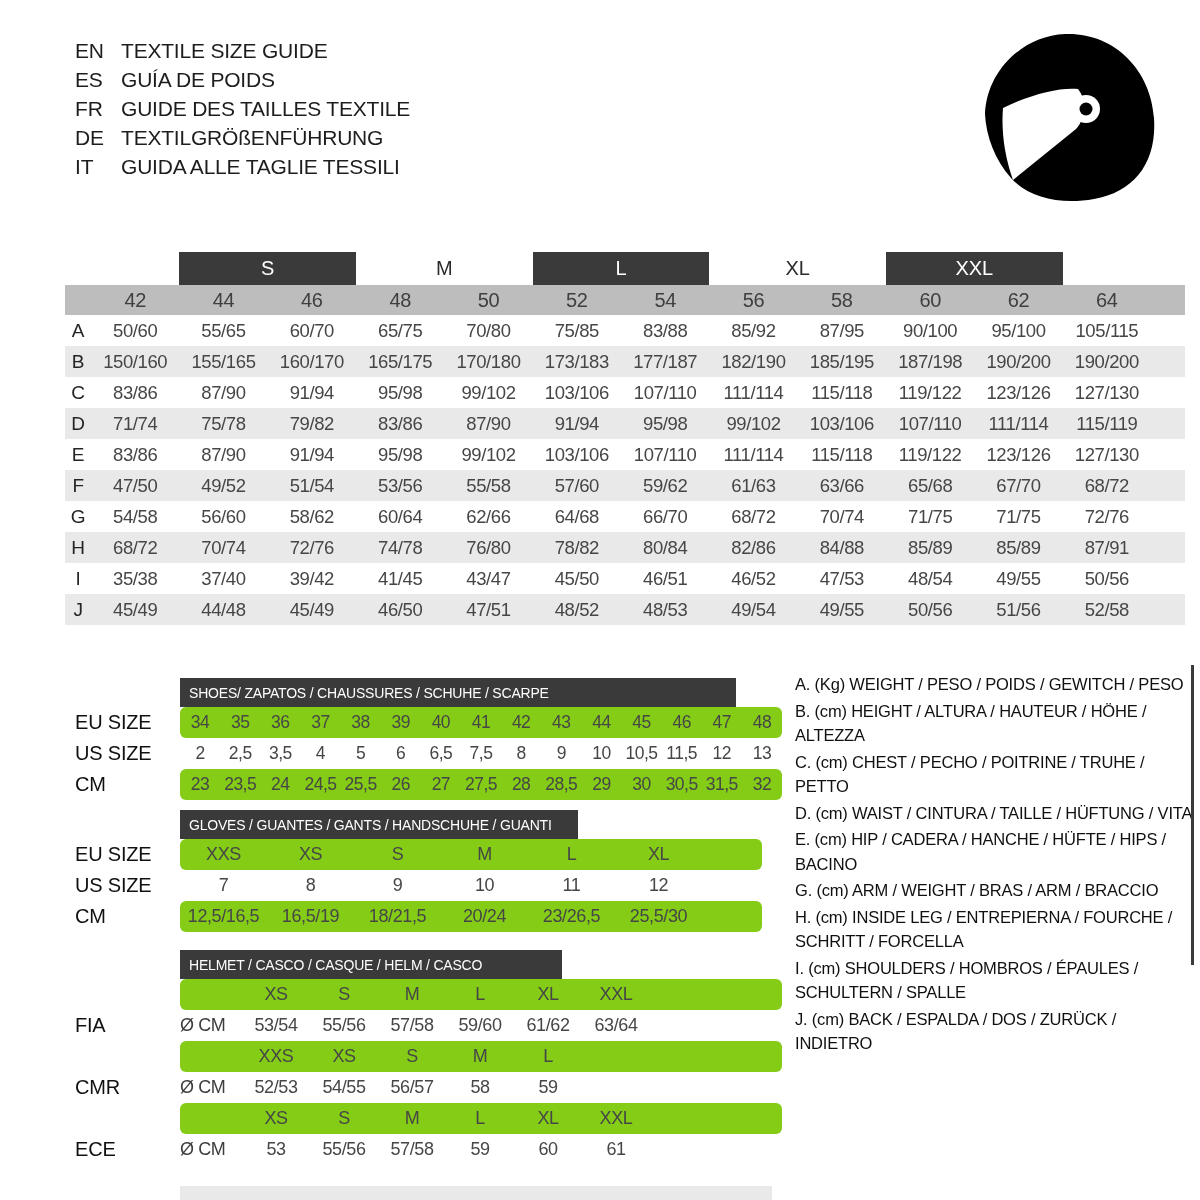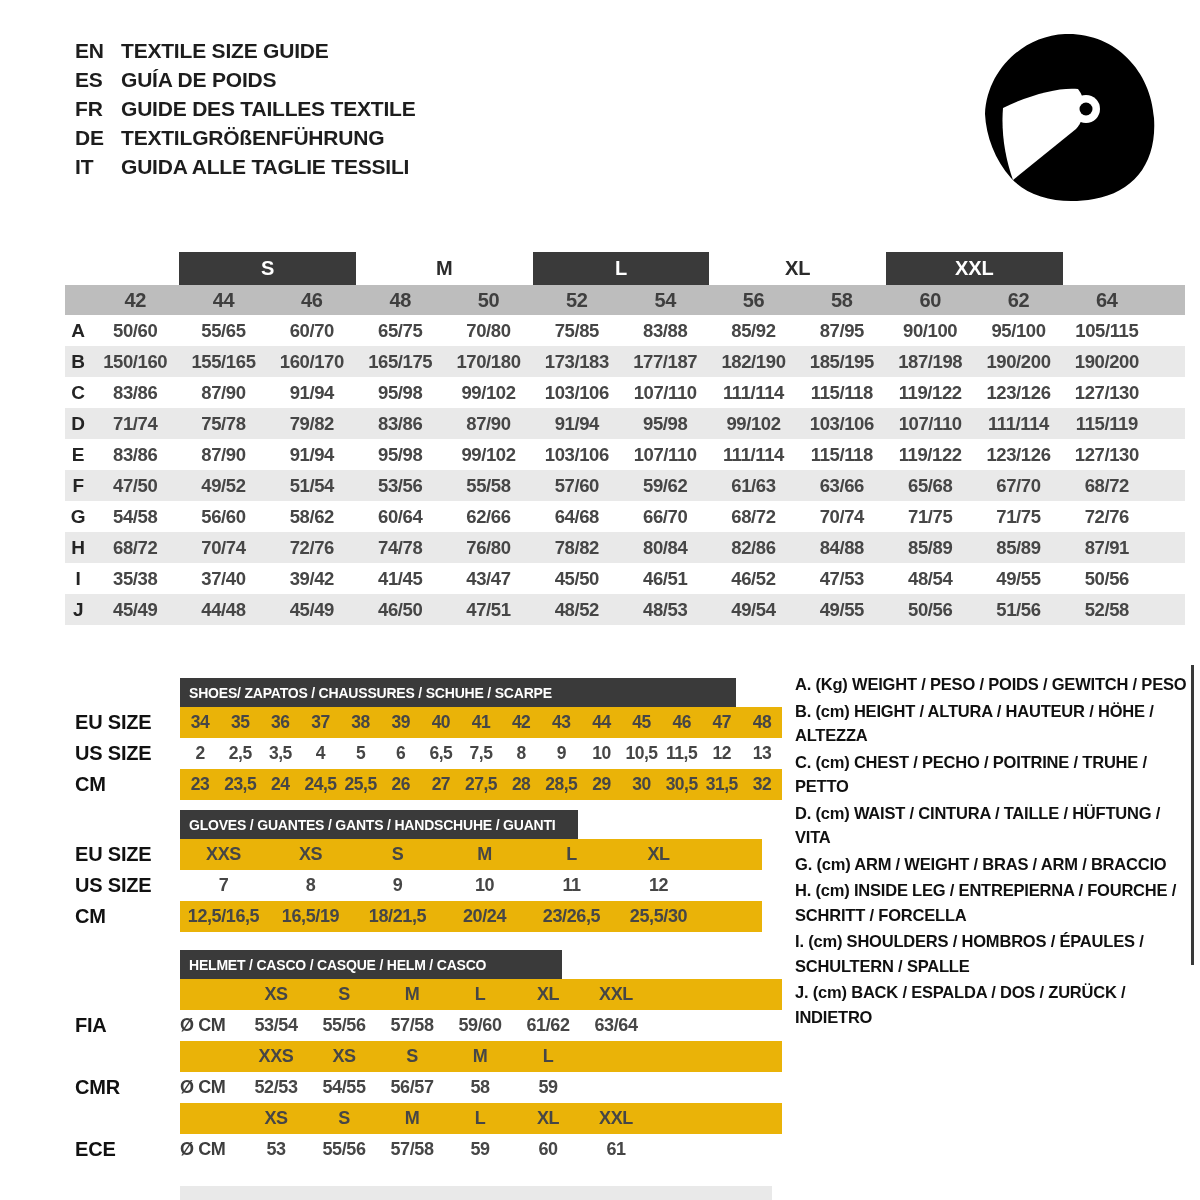--- a/index.html
+++ b/index.html
@@ -1,17 +1,17 @@
 <!DOCTYPE html>
 <html><head>
 <meta charset="utf-8">
 <style>
   html,body{margin:0;padding:0;background:#fff;}
   .page{position:relative;width:1200px;height:1200px;background:#fff;overflow:hidden;
-        font-family:"Liberation Sans","DejaVu Sans",sans-serif;font-weight:bold;color:#222;}
+        font-family:"Liberation Sans","DejaVu Sans",sans-serif;font-weight:normal;color:#222;}
 
   
   .langs{position:absolute;left:75px;top:36px;}
   .lang-row{display:flex;height:29px;align-items:center;font-size:21px;color:#1d1d1d;letter-spacing:-0.2px;}
   .lang-code{width:46px;}
 
   
   .helmet-icon{position:absolute;left:978px;top:30px;width:182px;height:172px;}
 
   
@@ -33,21 +33,21 @@
   .bar{position:absolute;height:29px;background:#3a3a3a;color:#fff;display:flex;align-items:center;
        padding-left:9px;font-size:14px;letter-spacing:-0.2px;box-sizing:border-box;}
   #shoes-bar{left:180px;top:678px;width:556px;}
   #gloves-bar{left:180px;top:810px;width:398px;}
   #helmet-bar{left:180px;top:950px;width:382px;}
 
   .side-label{position:absolute;left:75px;height:31px;display:flex;align-items:center;
               font-size:20px;color:#111;letter-spacing:-0.2px;}
 
   .sub-row{position:absolute;left:180px;height:31px;display:grid;}
-  .sub-row.striped{background:#eab308;}
+  .sub-row.striped{background:#84cc16;border-radius:6px;}
   .shoes-row{width:602px;grid-template-columns:repeat(15,1fr);}
   .shoes-row .cell{font-size:17.5px;letter-spacing:-0.5px;}
   .gloves-row{width:582px;grid-template-columns:repeat(6,87px) 1fr;}
   .gloves-row .cell{font-size:18px;}
   .helmet-row{width:602px;grid-template-columns:62px repeat(6,68px) 1fr;}
   .helmet-row .cell{font-size:18px;letter-spacing:-0.4px;}
   .unit-cell{justify-content:flex-start;color:#3d3d3d;}
 
   
   .legend{position:absolute;left:795px;top:672px;width:398px;font-size:16.5px;line-height:24.5px;
@@ -271,20 +271,21 @@
 
   <div class="bar" id="shoes-bar">SHOES/ ZAPATOS / CHAUSSURES / SCHUHE / SCARPE</div>
   <div class="bar" id="gloves-bar">GLOVES / GUANTES / GANTS / HANDSCHUHE / GUANTI</div>
   <div class="bar" id="helmet-bar">HELMET / CASCO / CASQUE / HELM / CASCO</div>
 
   <div class="legend" id="legend">
       <div class="legend-item">A. (Kg) WEIGHT / PESO / POIDS / GEWITCH / PESO</div>
       <div class="legend-item">B. (cm) HEIGHT / ALTURA / HAUTEUR / HÖHE / ALTEZZA</div>
       <div class="legend-item">C. (cm) CHEST / PECHO / POITRINE / TRUHE / PETTO</div>
       <div class="legend-item">D. (cm) WAIST / CINTURA / TAILLE / HÜFTUNG / VITA</div>
+      <div class="legend-item">E. (cm) HIP / CADERA / HANCHE / HÜFTE / HIPS /  BACINO</div>
       <div class="legend-item">G. (cm) ARM  / WEIGHT / BRAS / ARM / BRACCIO</div>
       <div class="legend-item">H. (cm) INSIDE LEG / ENTREPIERNA / FOURCHE / SCHRITT / FORCELLA</div>
       <div class="legend-item">I.  (cm) SHOULDERS / HOMBROS / ÉPAULES / SCHULTERN / SPALLE</div>
       <div class="legend-item">J. (cm) BACK / ESPALDA / DOS / ZURÜCK / INDIETRO</div>
     </div>
 
   <div class="edge-line"></div>
   <div class="bottom-stripe"></div>
 <div class="side-label" style="top: 707px;">EU SIZE</div>
     <div class="sub-row shoes-row striped" style="top: 707px;">

